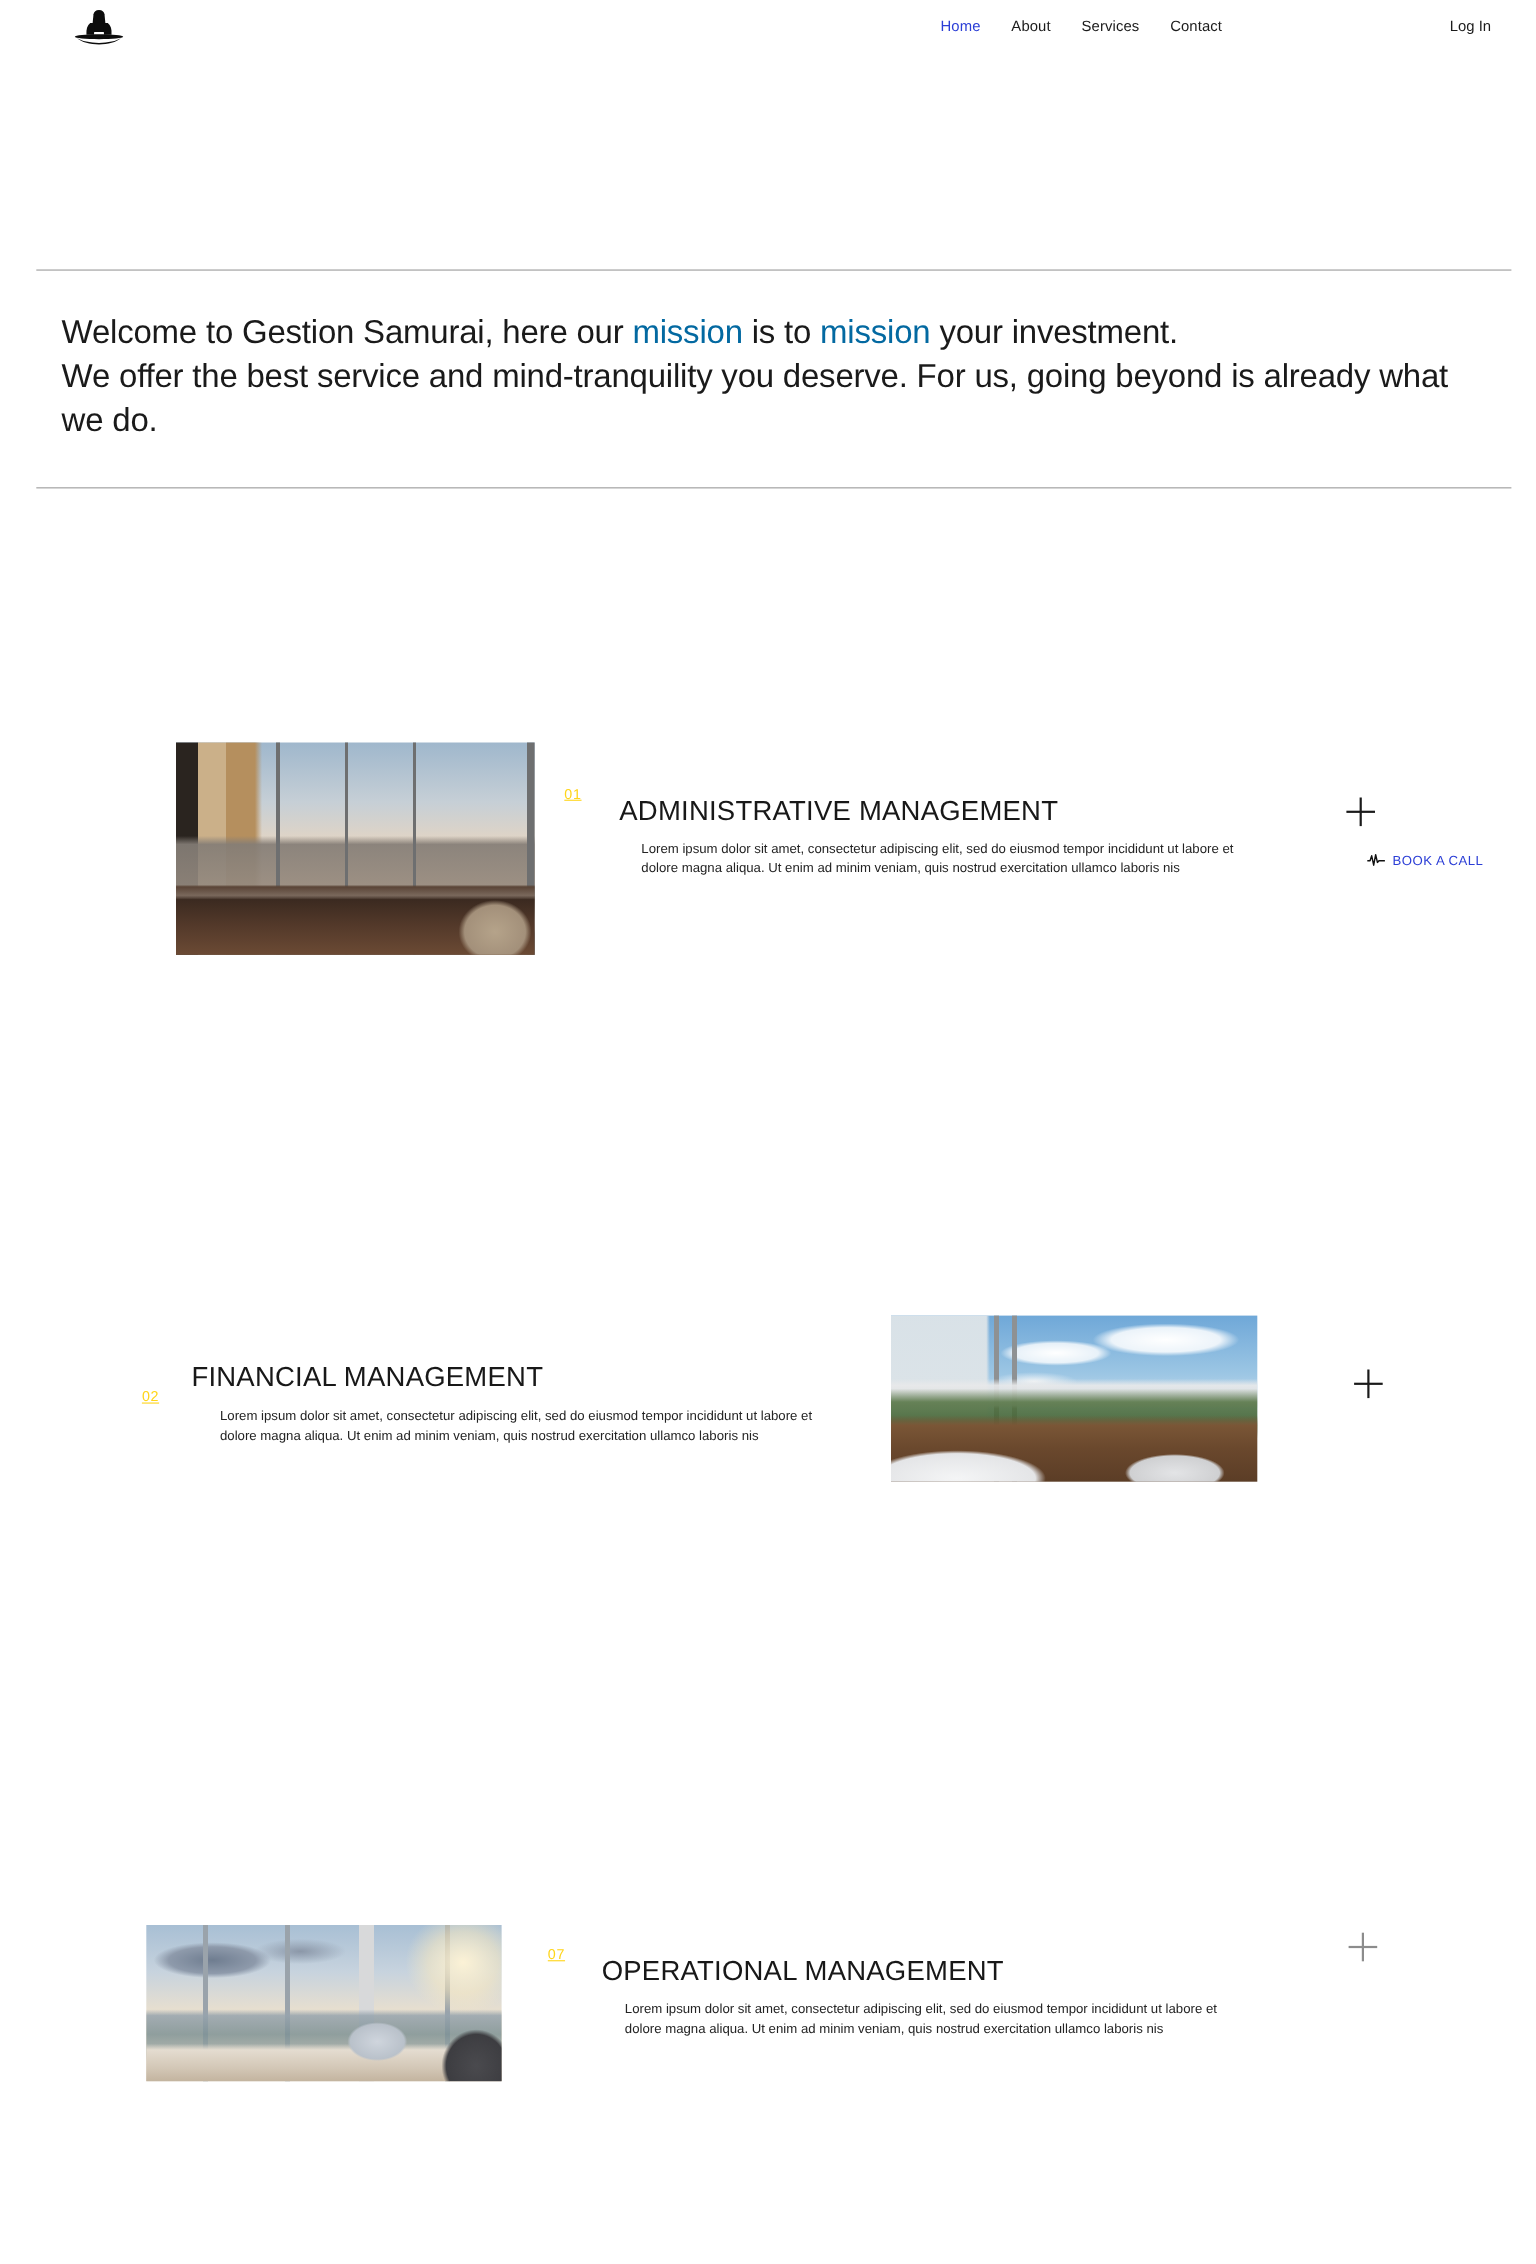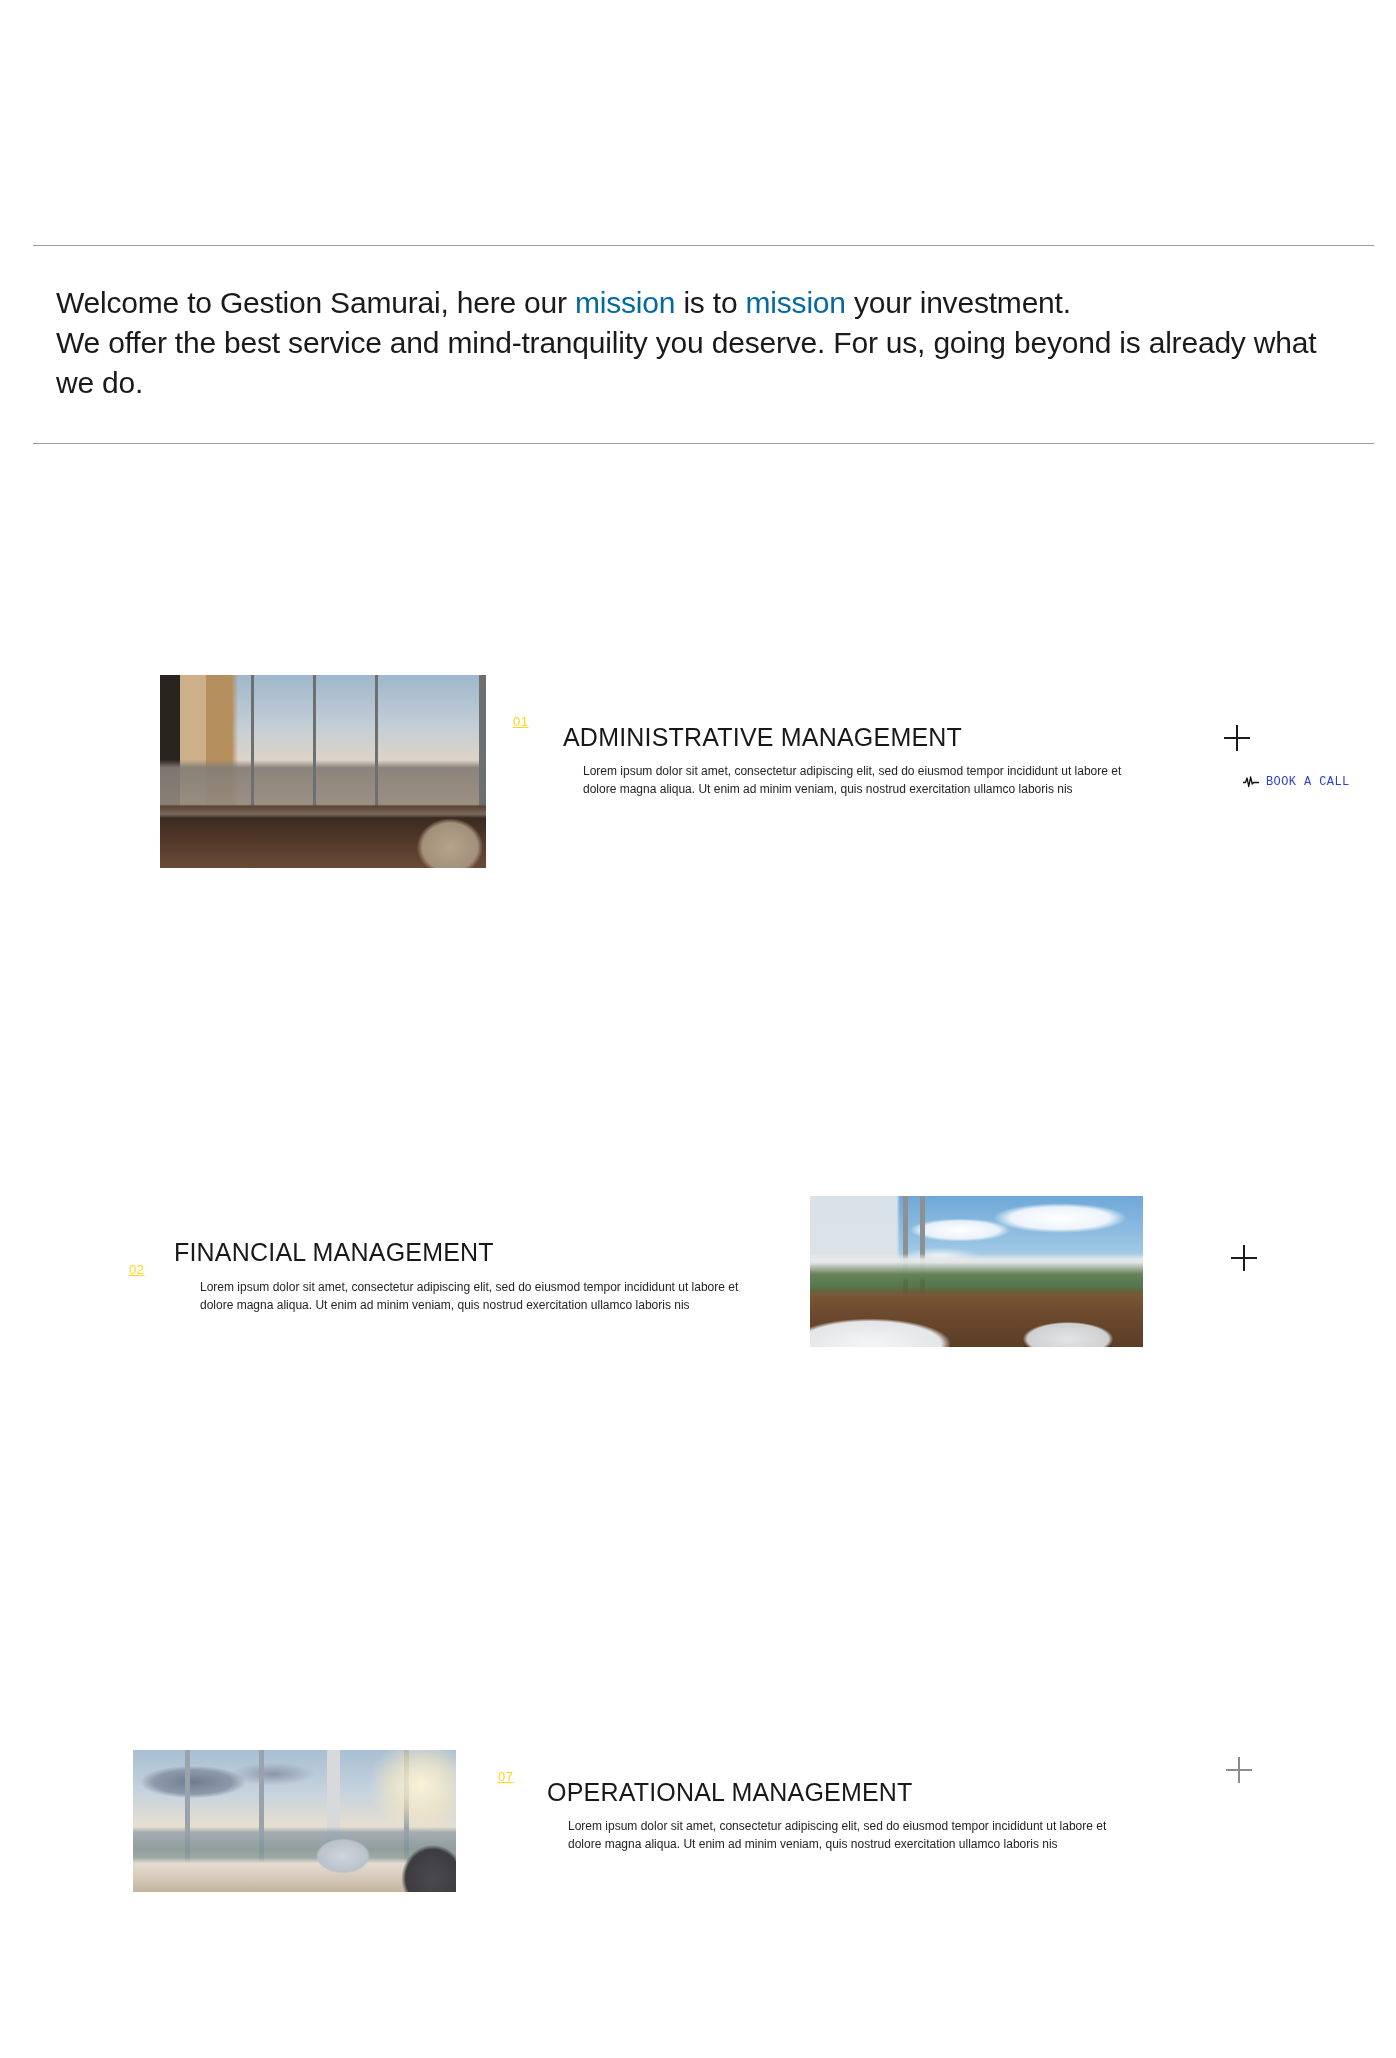--- a/index.html
+++ b/index.html
@@ -145,21 +145,20 @@
   .book-call {
     position: absolute;
     display: flex;
     align-items: center;
     gap: 7px;
     font-size: 12px;
     letter-spacing: 0.4px;
     color: #2b3ed6;
     text-decoration: none;
     white-space: nowrap;
-    font-family: Liberation Mono, monospace;
   }
   .pulse-icon { display: block; }
 
   
   #img1 {
     left: 160px; top: 675px; width: 326px; height: 193px;
     background-image:
       
       radial-gradient(ellipse 46px 40px at 290px 172px, #b5a38a 0%, #a3907a 60%, rgba(163,144,122,0) 72%),
       
@@ -247,20 +246,41 @@
       radial-gradient(ellipse 58px 16px at 140px 24px, #8b97a8 0%, rgba(139,151,168,0) 72%),
       
       linear-gradient(to bottom, #a8bfd4 0%, #c7d3de 30%, #e8dfcf 55%, #f3e3c6 72%, #e6dccd 88%, #d8cfc0 100%);
   }
 </style>
 </head>
 <body>
 
 <div class="page">
 
+  <header class="topbar">
+
+    <a class="logo-wrap" href="#" aria-label="logo">
+      <svg width="52" height="40" viewBox="0 0 52 40">
+        <path d="M26 4 C23 4 21.5 5.5 21 8 L19.4 24 L32.6 24 L31 8 C30.5 5.5 29 4 26 4 Z" fill="#0d0d0d"></path>
+        <path d="M18 16 C15.5 18 14.2 21.5 14.6 26.5 L21.4 26.5 L22.4 16 Z" fill="#0d0d0d"></path>
+        <path d="M34 16 C36.5 18 37.8 21.5 37.4 26.5 L30.6 26.5 L29.6 16 Z" fill="#0d0d0d"></path>
+        <path d="M4 28.4 C4 27.2 14 26.2 26 26.2 C38 26.2 48 27.2 48 28.4 C48 29.6 38 30.6 26 30.6 C14 30.6 4 29.6 4 28.4 Z" fill="#0d0d0d"></path>
+        <path d="M6 29.6 C10 32.4 18 34 26 34 C34 34 42 32.4 46 29.6 C42 33.6 34 35.4 26 35.4 C18 35.4 10 33.6 6 29.6 Z" fill="#0d0d0d"></path>
+      </svg>
+    </a>
+
+    <nav class="mainnav">
+      <a href="#" class="active">Home</a>
+      <a href="#">About</a>
+      <a href="#">Services</a>
+      <a href="#">Contact</a>
+    </nav>
+
+    <a href="#" class="login-link">Log In</a>
+  </header>
 
   <div class="rule top"></div>
   <div class="rule bottom"></div>
 
   <p class="hero"><span>Welcome to Gestion Samurai, here our </span><span class="hl">mission</span><span> is to </span><span class="hl">mission</span><span> your investment.</span><br><span>We offer the best service and mind-tranquility you deserve. For us, going beyond is already what we do.</span></p>
 
   <section>
     <div class="svc-img" id="img1"></div>
     <div class="svc-num" style="left:513px; top:714px;">01</div>
     <h2 class="svc-title" style="left:563px; top:709px;">ADMINISTRATIVE MANAGEMENT</h2>

